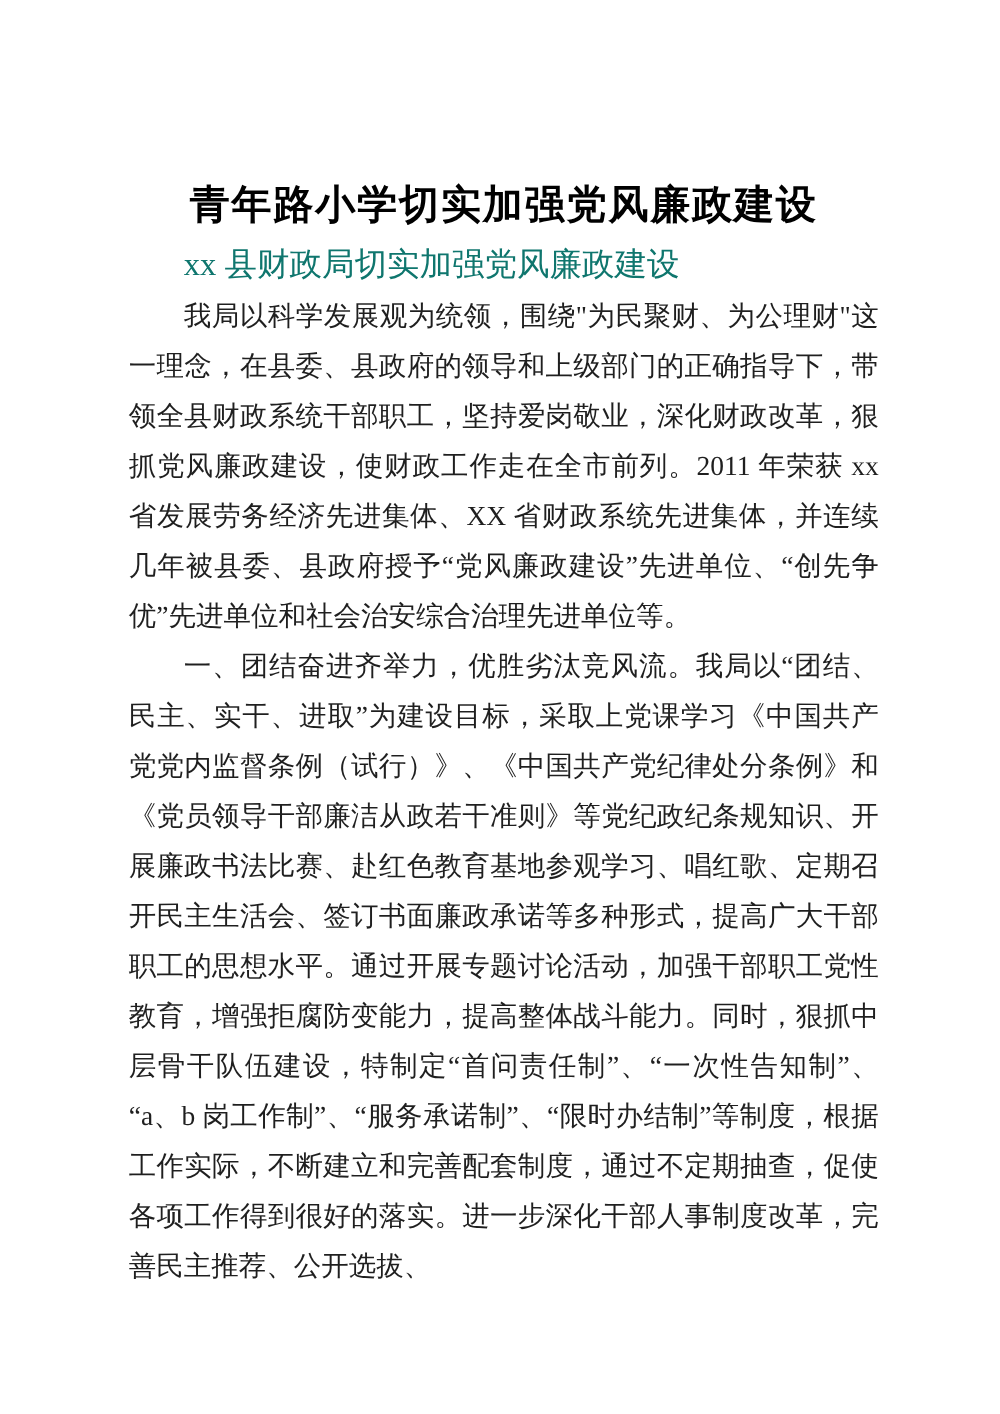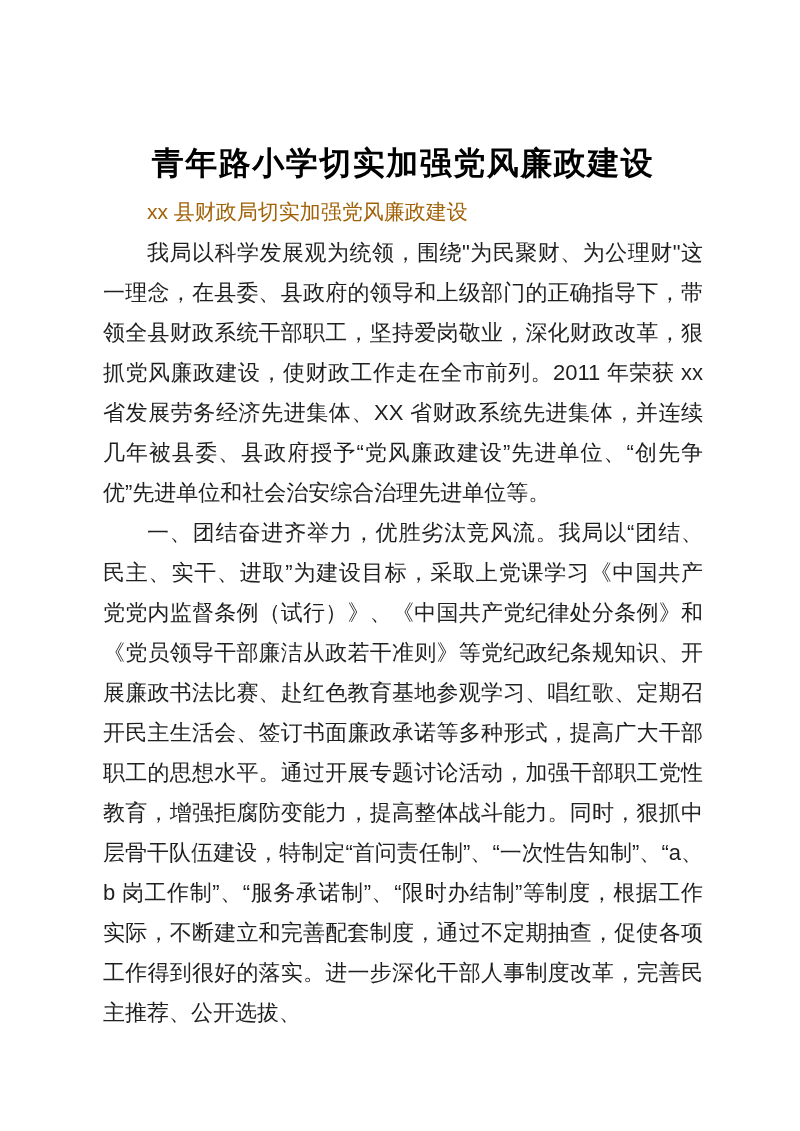--- a/index.html
+++ b/index.html
@@ -7,21 +7,21 @@
     padding: 0;
     background: #ffffff;
   }
   .page {
     position: relative;
     width: 800px;
     height: 1131px;
     margin: 0 auto;
     background: #ffffff;
     overflow: hidden;
-    font-family: Liberation Sans, sans-serif;
+    font-family: Liberation Serif, serif;
     color: #1f1f1f;
     box-sizing: border-box;
   }
   .content {
     position: absolute;
     left: 103px;
     top: 0;
     width: 600px;
   }
   .doc-title {
@@ -29,24 +29,24 @@
     font-size: 32px;
     line-height: 45px;
     font-weight: bold;
     color: #000000;
     text-align: center;
     letter-spacing: 1.5px;
     white-space: nowrap;
   }
   .doc-subtitle {
     margin: 12px 0 0 0;
-    font-size: 21px;
+    font-size: 26px;
     line-height: 28px;
     font-weight: normal;
-    color: #a16207;
+    color: #0f766e;
     text-indent: 44px;
   }
   .doc-body {
     margin-top: 7px;
   }
   .doc-paragraph {
     margin: 0;
     font-size: 22px;
     line-height: 40px;
     text-align: justify;

